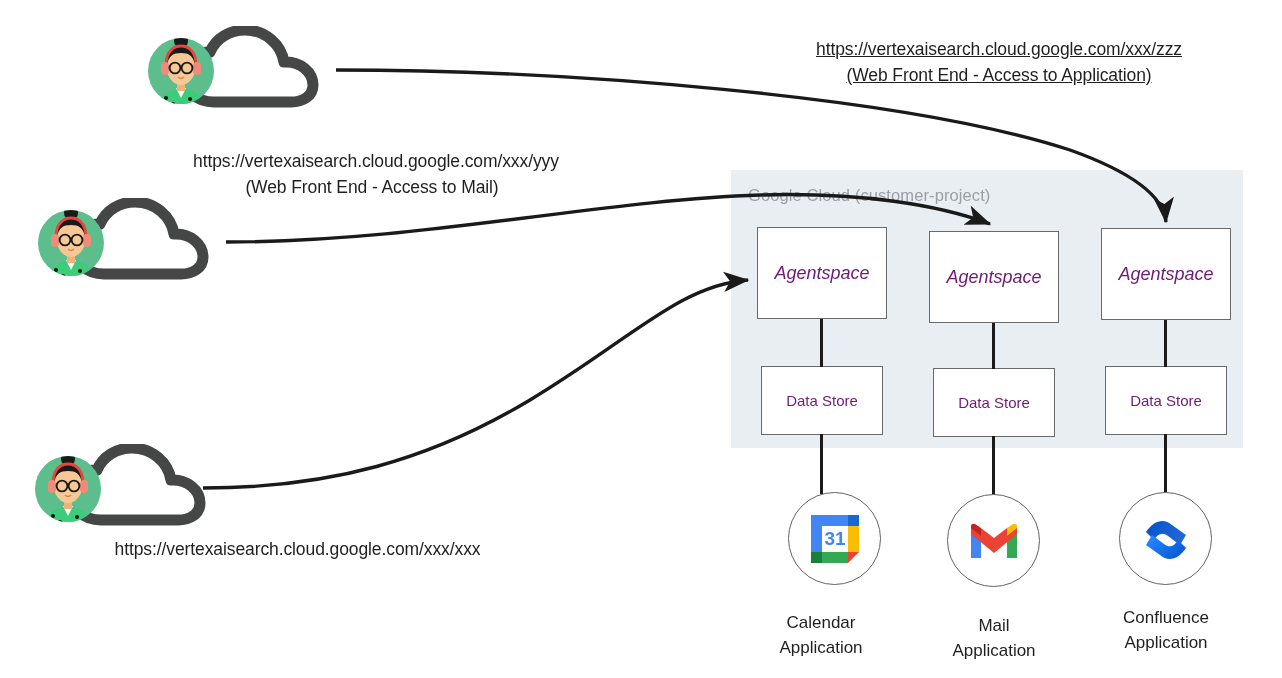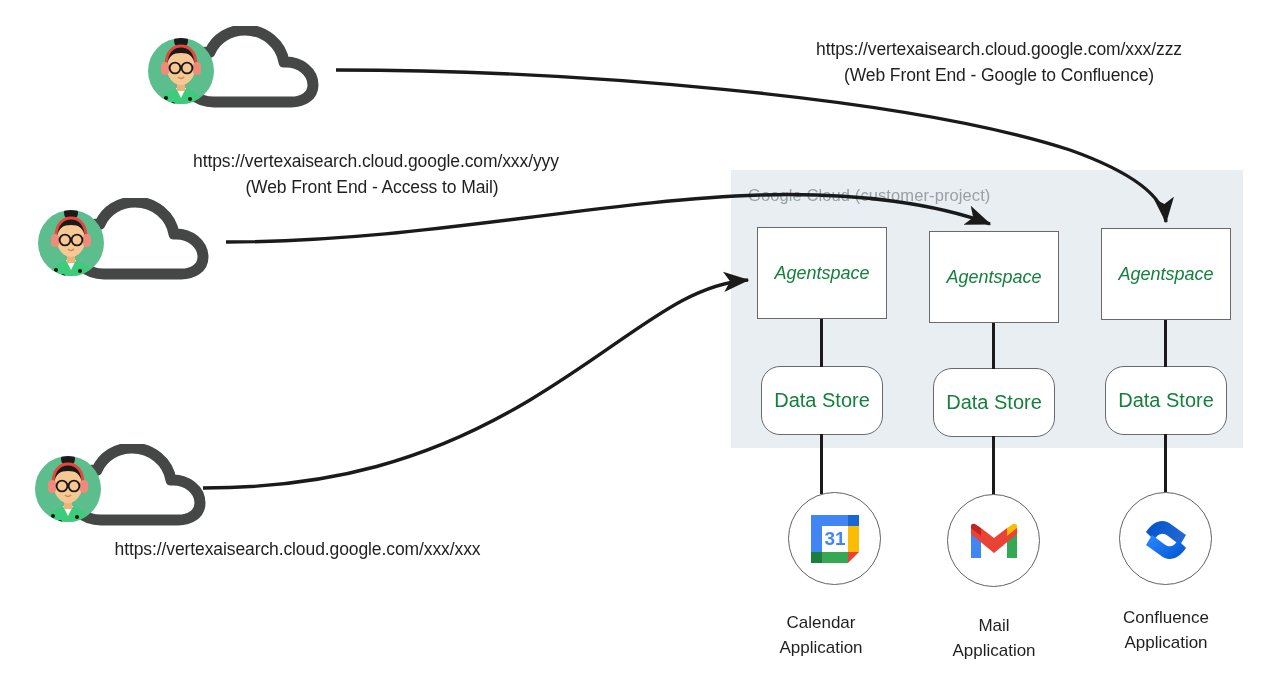--- a/index.html
+++ b/index.html
@@ -52,33 +52,32 @@
 
   
   .node-box {
     position: absolute;
     background: #ffffff;
     border: 1.6px solid #666a6d;
     box-sizing: border-box;
     display: flex;
     align-items: center;
     justify-content: center;
-    color: #15803d;
+    color: #701a75;
   }
   .agentspace-box {
     width: 130px;
     height: 92px;
     font-size: 18px;
     font-style: italic;
   }
   .datastore-box {
     width: 122px;
     height: 69px;
-    font-size: 20px;
-    border-radius: 19px;
+    font-size: 15px;
   }
 
   
   .vline {
     position: absolute;
     width: 3.4px;
     background: #1a1a1a;
   }
 
   
@@ -232,23 +231,23 @@
           <rect x="47" y="36" width="8" height="13" rx="4" fill="#f08a7a"></rect>
           <circle cx="29" cy="42" r="5.4" fill="none" stroke="#1a1a1a" stroke-width="1.9"></circle>
           <circle cx="41" cy="42" r="5.4" fill="none" stroke="#1a1a1a" stroke-width="1.9"></circle>
           <line x1="34.4" y1="42" x2="35.6" y2="42" stroke="#1a1a1a" stroke-width="1.9"></line>
           <path d="M32 51 Q35 54 38 51" fill="none" stroke="#c98b52" stroke-width="1.5"></path>
         </g>
       </g>
     </svg>
   </div>
 
-  <div class="lbl" style="left:808px; top:36px; width:382px;">
+  <div class="lbl" style="left:808px; top:36px; width:382px;text-decoration:underline;">
     <span class="line1">https://vertexaisearch.cloud.google.com/xxx/zzz</span>
-    <span class="line2">(Web Front End - Google to Confluence)</span>
+    <span class="line2">(Web Front End - Access to Application)</span>
   </div>
 
   <div class="lbl" style="left:193px; top:148px; width:358px;">
     <span class="line1">https://vertexaisearch.cloud.google.com/xxx/yyy</span>
     <span class="line2">(Web Front End - Access to Mail)</span>
   </div>
 
   <div class="lbl" style="left:109px; top:536px; width:377px;">
     <span class="line1">https://vertexaisearch.cloud.google.com/xxx/xxx</span>
   </div>

